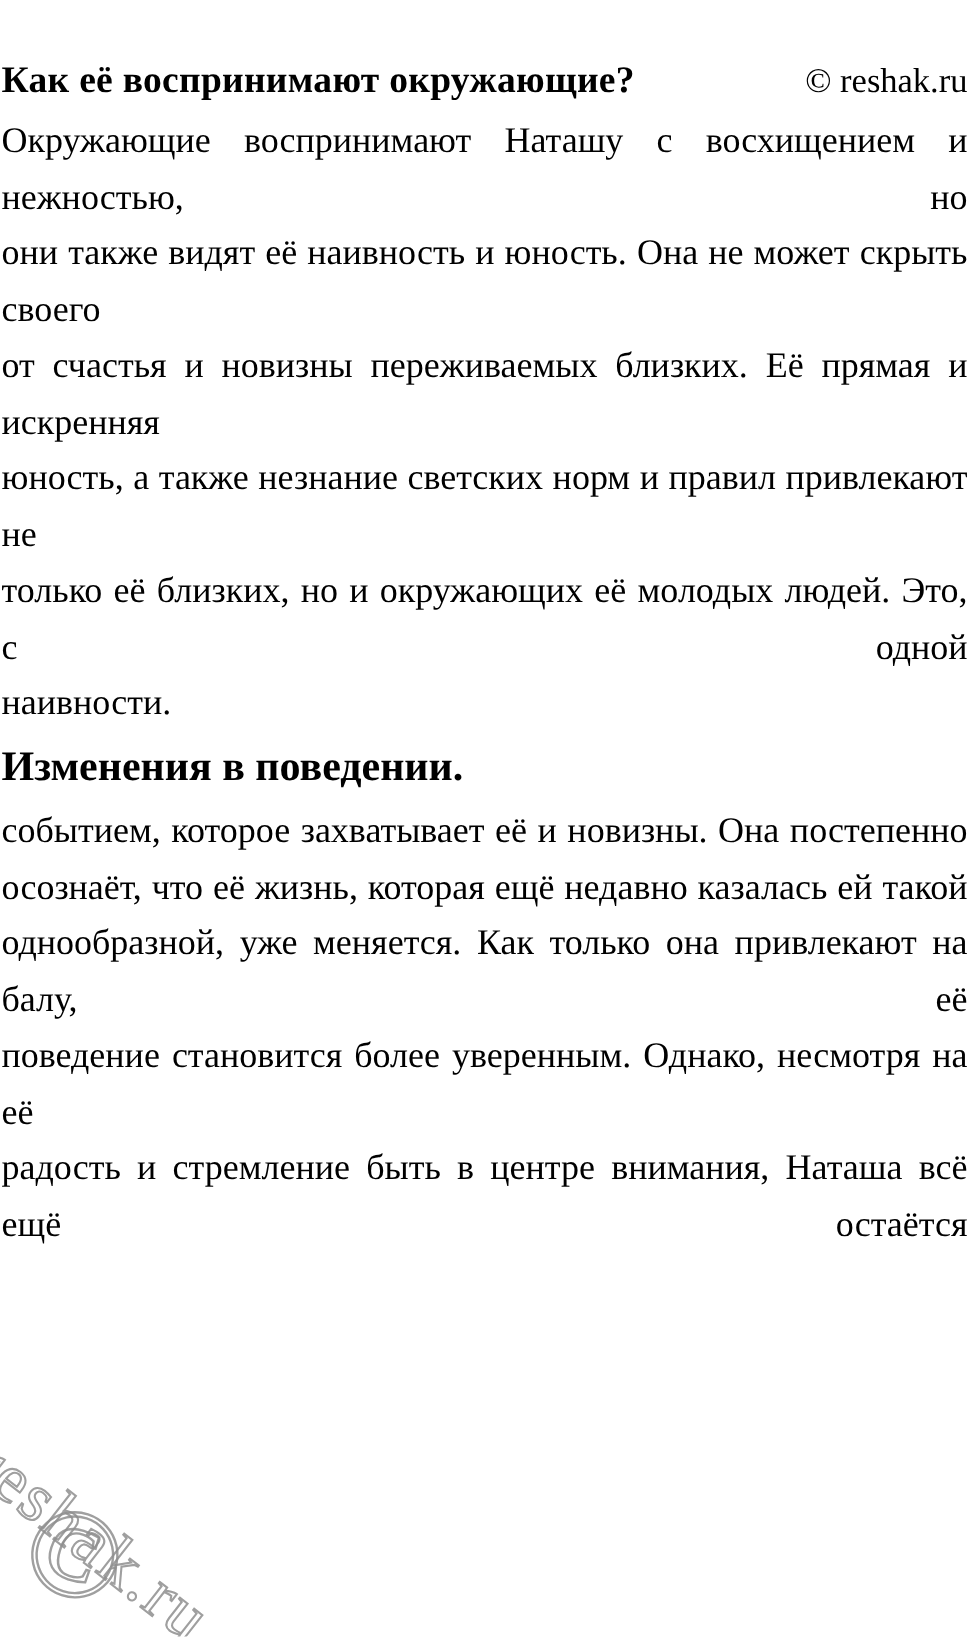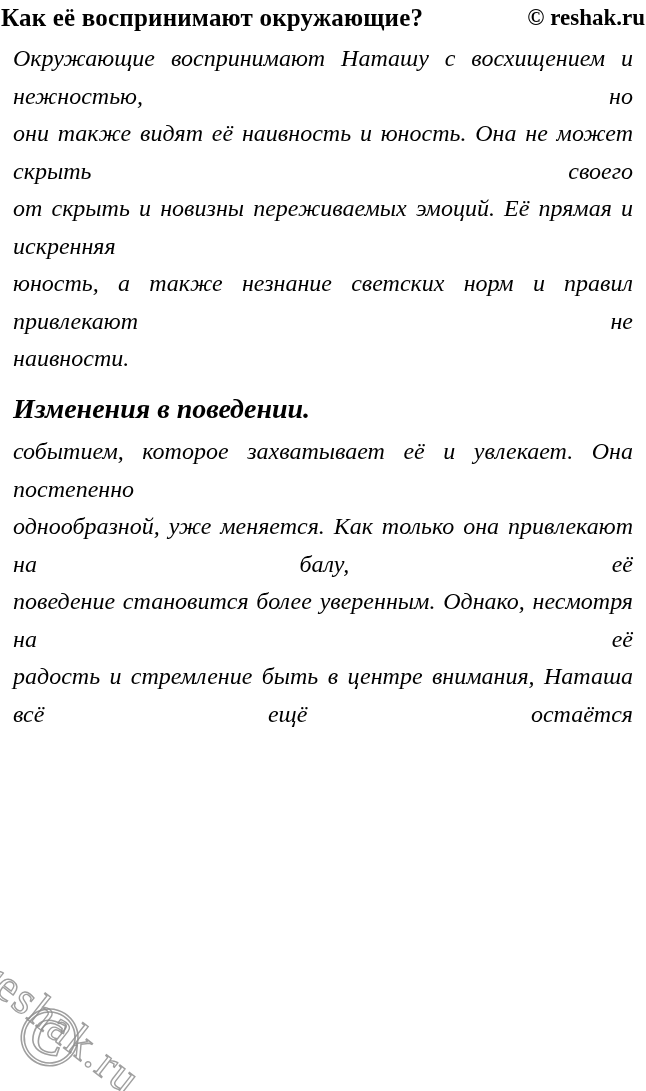--- a/index.html
+++ b/index.html
@@ -31,30 +31,31 @@
     padding: 4px 1px 0 1px;
     line-height: 27px;
   }
   .doc-title {
     font-weight: 700;
     font-size: 25px;
     letter-spacing: 0.2px;
   }
   .brand {
     font-size: 23px;
-    font-weight: 700;
+    font-weight: 400;
+    margin-top: 36px;
   }
   
   #content {
     position: relative;
     z-index: 2;
     padding: 0 1px;
     font-size: 24px;
   }
-  .section { margin: 12px; font-style: italic; }
+  .section { margin: 0; }
   .section:first-child { margin-top: 9px; }
   .section + .section { margin-top: 0px; }
   .heading {
     font-weight: 700;
     font-size: 28px;
     line-height: 37.5px;
     margin: 4px 0 6px 0;
   }
   .line {
     line-height: 37.5px;
@@ -113,26 +114,28 @@
 
   <div class="header-row">
     <span class="doc-title">Как её воспринимают окружающие?</span>
     <span class="brand">© reshak.ru</span>
   </div>
 
   <div id="content">
       <div class="section">
         <div class="line">Окружающие воспринимают Наташу с восхищением и нежностью, но</div>
         <div class="line">они также видят её наивность и юность. Она не может скрыть своего</div>
-        <div class="line">от скрыть и новизны переживаемых эмоций. Её прямая и искренняя</div>
+        <div class="line">от счастья и новизны переживаемых близких. Её прямая и искренняя</div>
         <div class="line">юность, а также незнание светских норм и правил привлекают не</div>
+        <div class="line">только её близких, но и окружающих её молодых людей. Это, с одной</div>
         <div class="line last">наивности.</div>
       </div>
       <div class="section">
         <div class="heading">Изменения в поведении.</div>
-        <div class="line">событием, которое захватывает её и увлекает. Она постепенно</div>
+        <div class="line">событием, которое захватывает её и новизны. Она постепенно</div>
+        <div class="line">осознаёт, что её жизнь, которая ещё недавно казалась ей такой</div>
         <div class="line">однообразной, уже меняется. Как только она привлекают на балу, её</div>
         <div class="line">поведение становится более уверенным. Однако, несмотря на её</div>
         <div class="line">радость и стремление быть в центре внимания, Наташа всё ещё остаётся</div>
       </div>
     </div>
 
 </div>
 
 </body></html>

